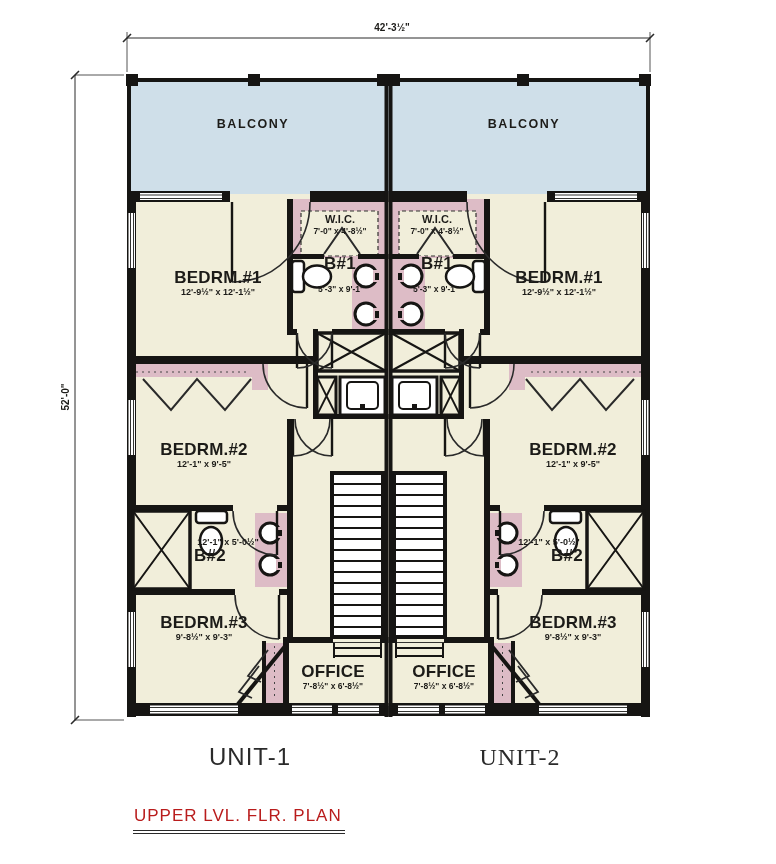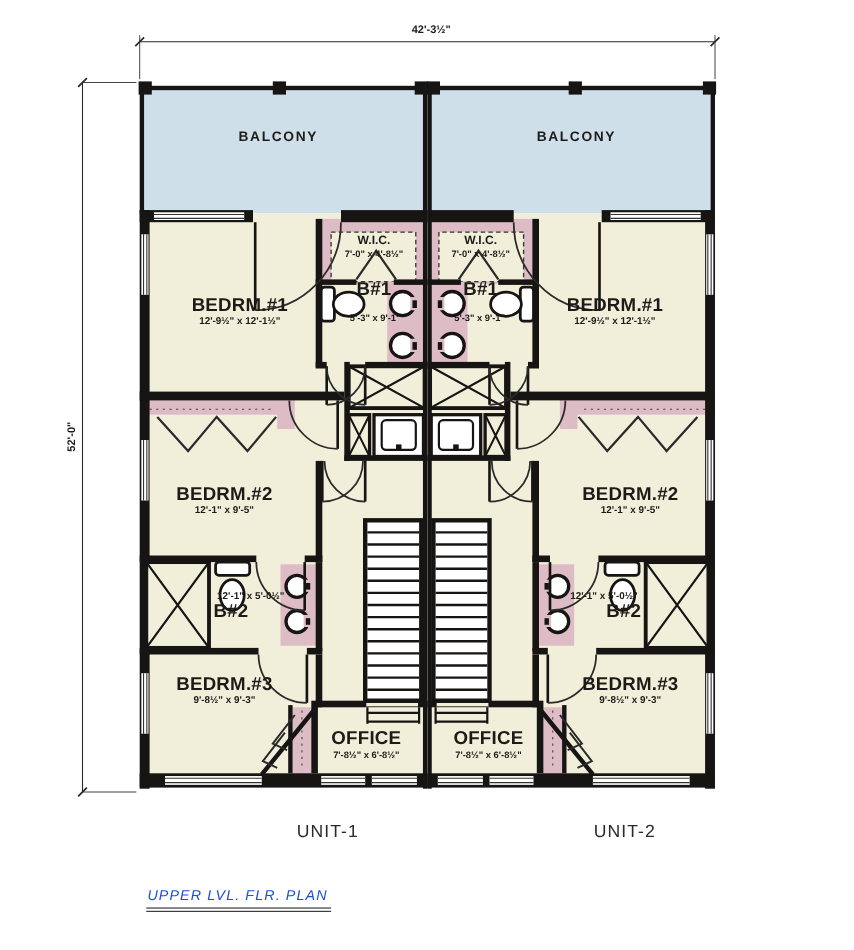--- a/index.html
+++ b/index.html
@@ -6,25 +6,25 @@
   #page { position:relative; width:776px; height:864px; background:#ffffff; overflow:hidden;
           font-family:"Liberation Sans", sans-serif; }
   svg { position:absolute; left:0; top:0; }
   .lbl { position:absolute; transform:translate(-50%,-50%); font-weight:bold; color:#1c1b18;
          white-space:nowrap; text-align:center; line-height:1; }
   .room  { font-size:17px; letter-spacing:0.2px; }
   .dims  { font-size:9px;  letter-spacing:0px; }
   .small-room { font-size:11px; }
   .small-dims { font-size:8.5px; }
   .balc  { font-size:12.5px; letter-spacing:1.5px; }
-  .unit-lbl { font-size:16px; font-weight:normal; letter-spacing:1px; color:#2a2a2a;margin-left:48px; }
+  .unit-lbl { font-size:24px; font-weight:normal; letter-spacing:1px; color:#2a2a2a; }
   .dim-text { font-size:10px; }
   .rot { transform:translate(-50%,-50%) rotate(-90deg); }
-  .title { position:absolute; transform:none; font-size:13px; font-weight:normal;
-           letter-spacing:1px; color:#1d4ed8; border-bottom:4px double #2a2a2a; padding:0 3px 4px 1px;font-style:italic; }
+  .title { position:absolute; transform:none; font-size:17px; font-weight:normal;
+           letter-spacing:1px; color:#b91c1c; border-bottom:4px double #2a2a2a; padding:0 3px 4px 1px; }
 </style>
 </head>
 <body>
 
 <div id="page">
 
   <svg width="776" height="864" viewBox="0 0 776 864">
 
     <g id="half">
 
@@ -242,16 +242,16 @@
   <div class="lbl dims" style="left:204px; top:637px;">9'-8½" x 9'-3"</div>
   <div class="lbl room" style="left:573px; top:622px;">BEDRM.#3</div>
   <div class="lbl dims" style="left:573px; top:637px;">9'-8½" x 9'-3"</div>
 
   <div class="lbl room" style="left:333px; top:671px;">OFFICE</div>
   <div class="lbl small-dims" style="left:333px; top:686px;">7'-8½" x 6'-8½"</div>
   <div class="lbl room" style="left:444px; top:671px;">OFFICE</div>
   <div class="lbl small-dims" style="left:444px; top:686px;">7'-8½" x 6'-8½"</div>
 
   <div class="lbl unit-lbl" style="left:250px; top:757px;">UNIT-1</div>
-  <div class="lbl unit-lbl" style="left:520px; top:757px;">UNIT-2</div>
+  <div class="lbl unit-lbl" style="left:520px; top:757px;font-family:Liberation Serif, serif;">UNIT-2</div>
 
   <div class="title" style="left:133px; top:806px;">UPPER LVL. FLR. PLAN</div>
 </div>
 
 </body></html>

